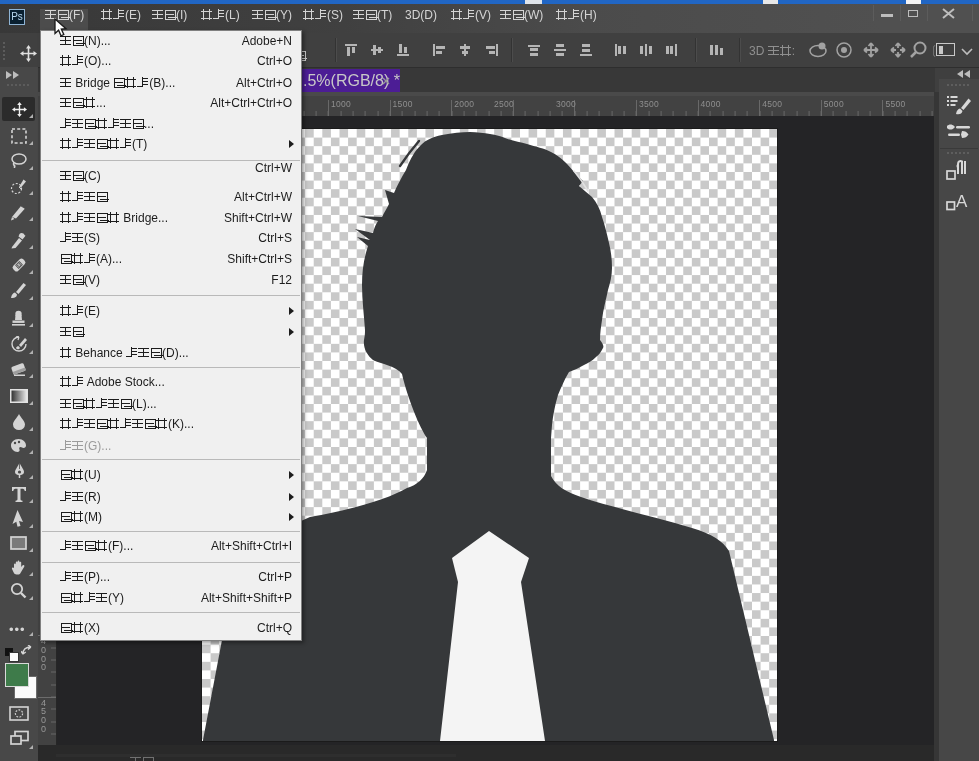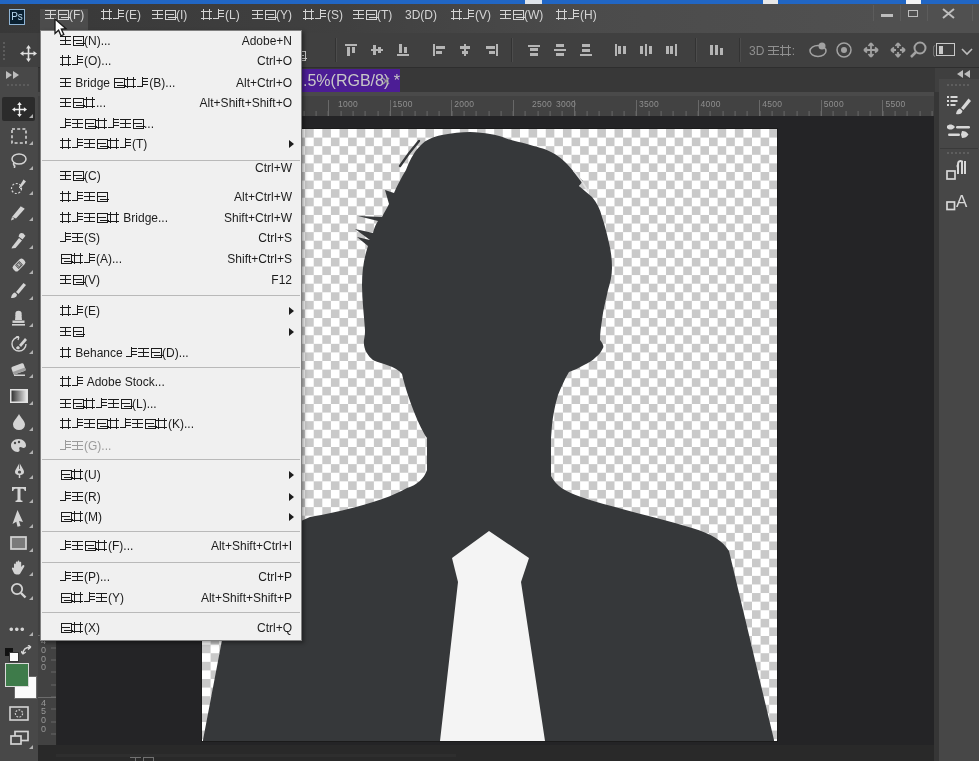--- a/index.html
+++ b/index.html
@@ -328,27 +328,27 @@
       <span style="position:absolute;left:43px;top:0;">.5%(RGB/8) *</span>
 <svg style="position:absolute;left:122px;top:8px" width="8" height="8">
         <path d="M1 1 L7 7 M7 1 L1 7" stroke="#9a9a9a" stroke-width="1.4"></path>
       </svg>
     </div>
   </div>
 <div class="abs" id="tabstrip"></div>
 <div class="abs" id="hruler">
     <div id="minorticks"></div>
 <div class="tick" style="left:290.0px"></div>
-<div class="rlab" style="left:300px">1000</div>
+<div class="rlab" style="left:293.0px">1000</div>
 <div class="tick" style="left:351.6px"></div>
 <div class="rlab" style="left:354.6px">1500</div>
 <div class="tick" style="left:413.2px"></div>
 <div class="rlab" style="left:416.2px">2000</div>
 <div class="tick" style="left:474.8px"></div>
-<div class="rlab" style="left:494px">2500</div>
+<div class="rlab" style="left:456px">2500</div>
 <div class="tick" style="left:536.4px"></div>
 <div class="rlab" style="left:518px">3000</div>
 <div class="tick" style="left:598.0px"></div>
 <div class="rlab" style="left:601.0px">3500</div>
 <div class="tick" style="left:659.6px"></div>
 <div class="rlab" style="left:662.6px">4000</div>
 <div class="tick" style="left:721.2px"></div>
 <div class="rlab" style="left:724.2px">4500</div>
 <div class="tick" style="left:782.8px"></div>
 <div class="rlab" style="left:785.8px">5000</div>
@@ -411,21 +411,21 @@
 <text x="10" y="17" font-family="Liberation Sans" font-size="17" fill="#d8d8d8">A</text>
   </svg>
 <div class="abs" id="menu">
 <div class="mi" style="top:-0.5px"><span class="g a"></span><span class="g b"></span>(N)...</div>
 <div class="sc" style="top:-0.5px">Adobe+N</div>
 <div class="mi" style="top:19.5px"><span class="g c"></span><span class="g d"></span>(O)...</div>
 <div class="sc" style="top:19.5px">Ctrl+O</div>
 <div class="mi" style="top:41.5px"><span class="g a"></span> Bridge <span class="g b"></span><span class="g c"></span><span class="g d"></span>(B)...</div>
 <div class="sc" style="top:41.5px">Alt+Ctrl+O</div>
 <div class="mi" style="top:61.5px"><span class="g a"></span><span class="g b"></span><span class="g c"></span>...</div>
-<div class="sc" style="top:61.5px">Alt+Shift+Shift+O</div>
+<div class="sc" style="top:61.5px">Alt+Ctrl+Ctrl+O</div>
 <div class="mi" style="top:82.5px"><span class="g d"></span><span class="g a"></span><span class="g b"></span><span class="g c"></span><span class="g d"></span><span class="g a"></span><span class="g b"></span>...</div>
 <div class="mi" style="top:102.5px"><span class="g c"></span><span class="g d"></span><span class="g a"></span><span class="g b"></span><span class="g c"></span><span class="g d"></span>(T)</div>
 <div class="arr" style="top:109.0px"></div>
 <div class="mi" style="top:134.5px"><span class="g a"></span><span class="g b"></span>(C)</div>
 <div class="sc" style="top:127px">Ctrl+W</div>
 <div class="mi" style="top:155.5px"><span class="g c"></span><span class="g d"></span><span class="g a"></span><span class="g b"></span></div>
 <div class="sc" style="top:155.5px">Alt+Ctrl+W</div>
 <div class="mi" style="top:176.5px"><span class="g c"></span><span class="g d"></span><span class="g a"></span><span class="g b"></span><span class="g c"></span> Bridge...</div>
 <div class="sc" style="top:176.5px">Shift+Ctrl+W</div>
 <div class="mi" style="top:196.5px"><span class="g d"></span><span class="g a"></span>(S)</div>

